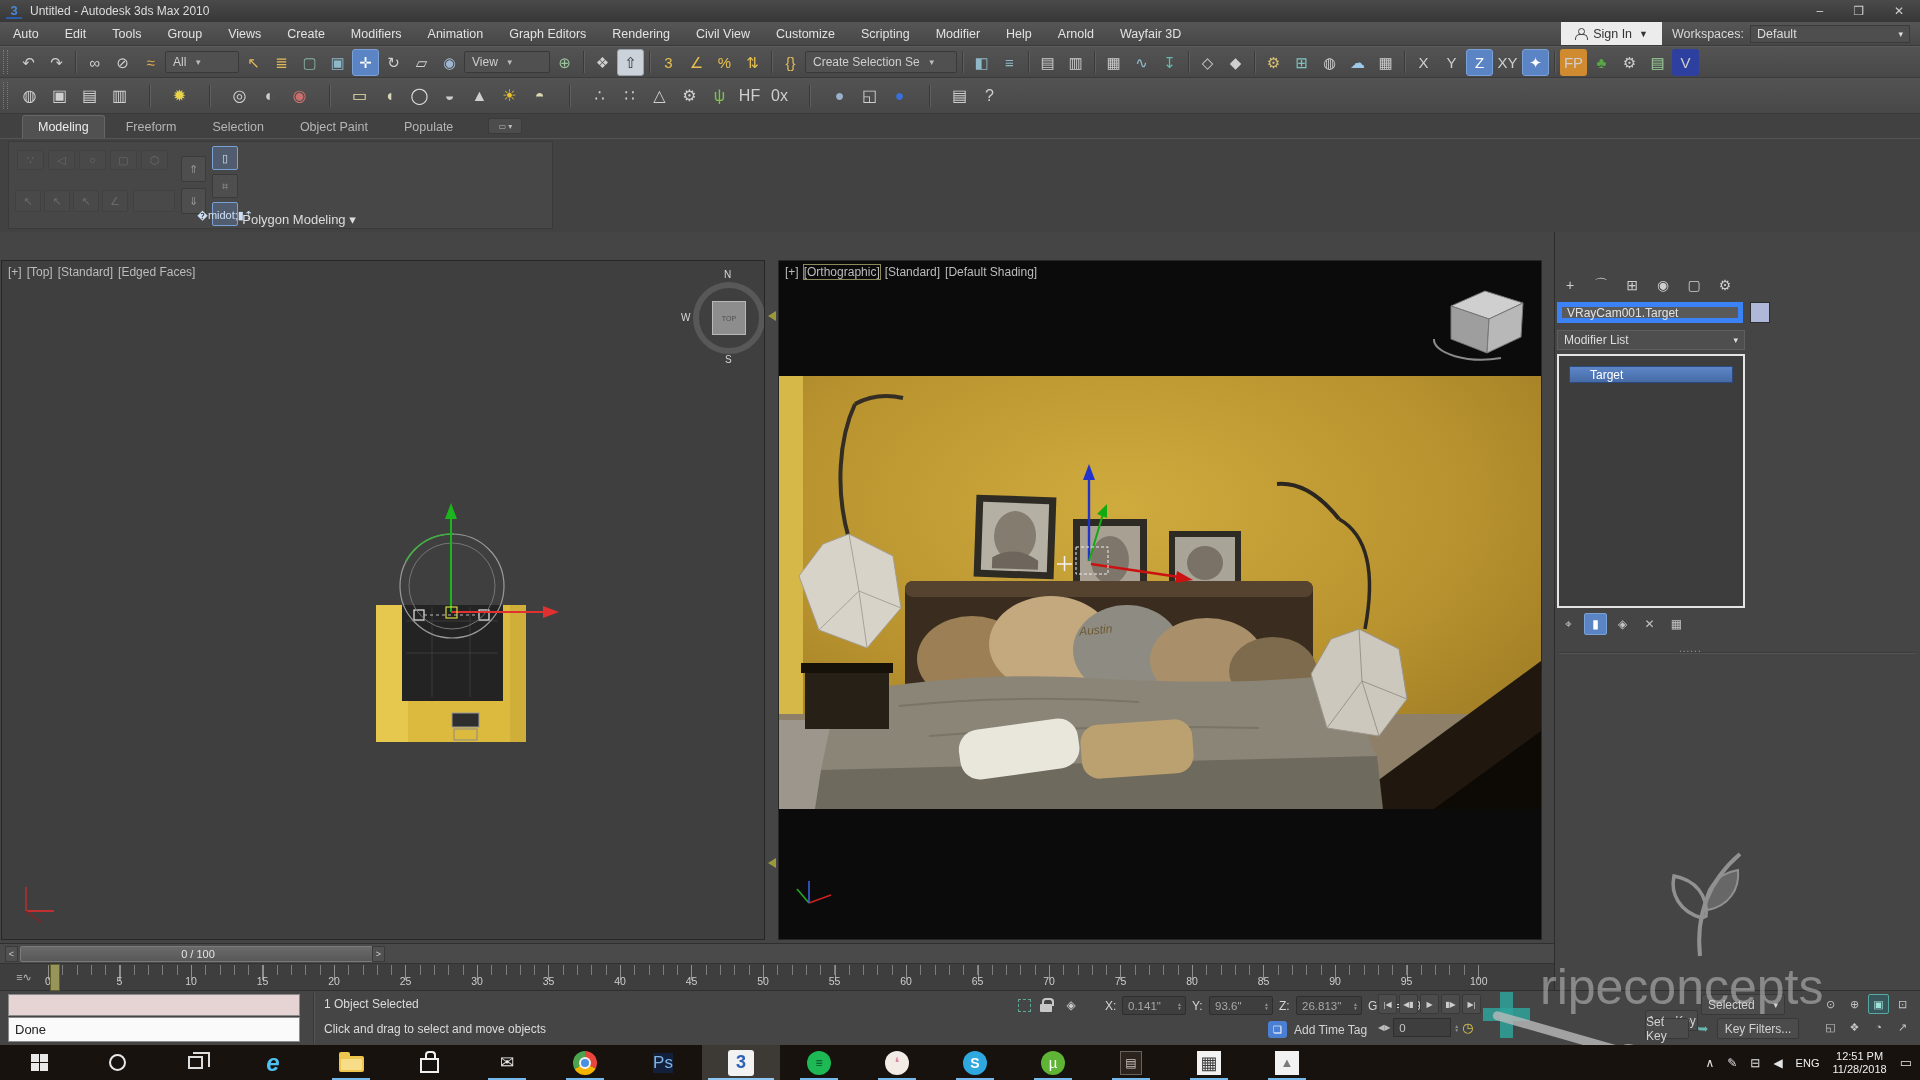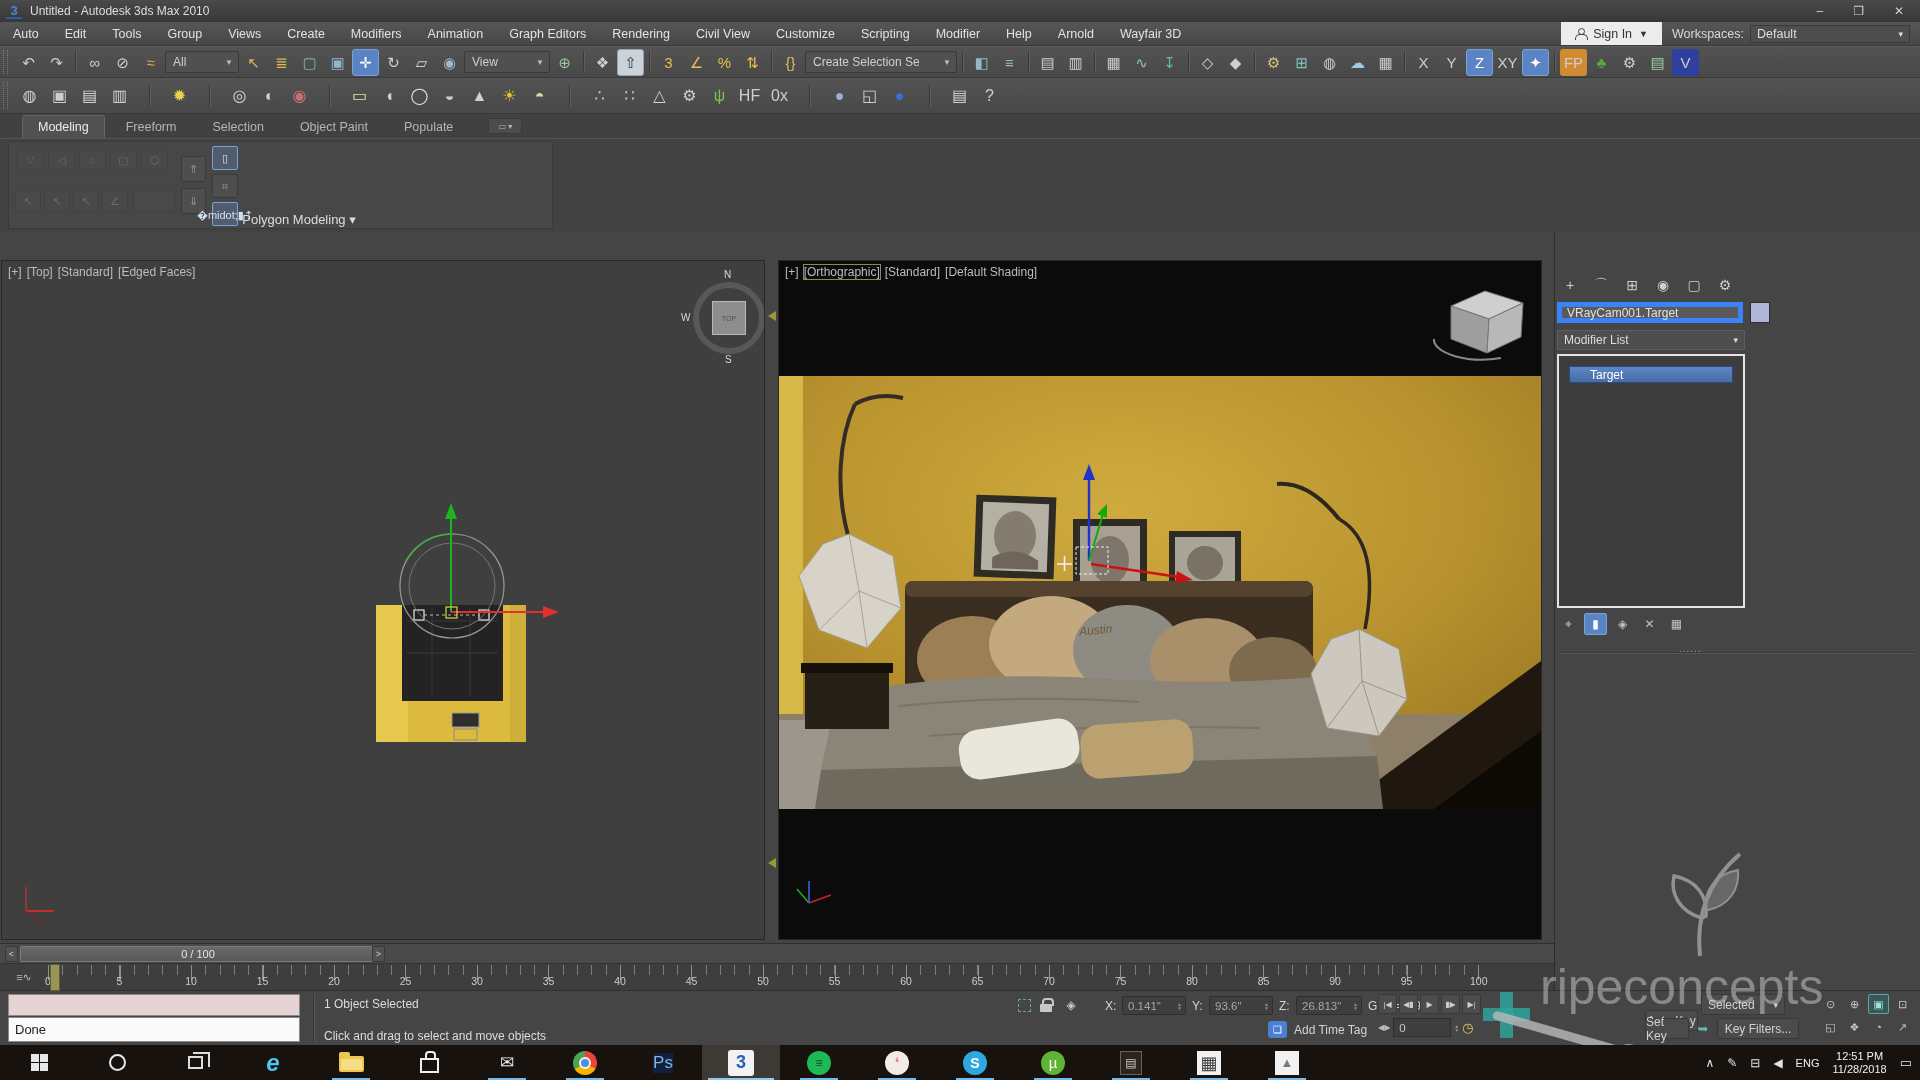--- a/index.html
+++ b/index.html
@@ -42,21 +42,21 @@
   .tb-btn .g:empty,.tb-btn .dd-label:empty{display:none;}
   #toolbar2 .tb-btn{min-width:29px;height:29px;}
   #toolbar2 .tb-btn .g{font-size:16px;}
   .tb-btn.active{background:#5b84c4;border:1px solid #7aa0d8;}
   .tb-btn.active .g{color:#fff;}
   .tb-btn.pressed{background:#ccd2da;border:1px solid #9aa2ac;}
   .tb-btn.pressed .g{color:#2e3440;}
   .tb-btn.sep{min-width:9px;width:9px;background:none;border:none;}
   .tb-btn.sep::before{content:'';width:1px;height:22px;background:#3a3a3a;box-shadow:1px 0 0 #5e5e5e;}
   .tb-btn.dropdown{background:#505050;border:1px solid #393939;border-radius:2px;height:22px;
-    padding:0 5px 0 7px;gap:8px;justify-content:space-between;}
+    padding:0 5px 0 7px;gap:8px;justify-content:flex-start;}
   .tb-btn.dropdown .dd-label{font-size:12px;color:#cfcfcf;white-space:nowrap;overflow:hidden;}
   .tb-btn .dd-arrow{display:none;font-size:8px;color:#bbb;}
   .tb-btn.dropdown .dd-arrow{display:inline;}
 
   
   #ribbon{position:absolute;left:0;top:114px;width:1920px;height:118px;background:#414141;}
   #ribbon-tabs{display:flex;align-items:flex-end;height:24px;padding-left:22px;font-size:12.5px;}
   .rtab{padding:4px 15px;color:#b5b5b5;margin-right:6px;}
   .rtab.active{background:#515151;border:1px solid #666;border-bottom:none;border-radius:3px 3px 0 0;color:#ececec;}
   #ribbon-collapse{width:34px;height:16px;margin:0 0 4px 14px;background:#4c4c4c;border:1px solid #3a3a3a;
@@ -129,21 +129,21 @@
   #frame-marker{position:absolute;left:50px;top:0;width:10px;height:27px;background:rgba(158,156,90,.92);
     border:1px solid #61602c;z-index:2;}
 
   
   #statusbar{position:absolute;left:0;top:990px;width:1920px;height:55px;background:#454545;border-top:1px solid #2f2f2f;}
   #listener-pink{position:absolute;left:8px;top:3px;width:292px;height:22px;background:#e6d4d4;border:1px solid #8a8a8a;}
   #listener-white{position:absolute;left:8px;top:26px;width:292px;height:25px;background:#fafafa;border:1px solid #8a8a8a;
     color:#222;font-size:13px;display:flex;align-items:center;padding:0 6px;}
   .vdiv{position:absolute;width:1px;background:#373737;box-shadow:1px 0 0 #565656;}
   #sel-text{position:absolute;left:324px;top:6px;font-size:12px;color:#dcdcdc;}
-  #prompt-text{position:absolute;left:324px;top:38px;font-size:12px;color:#dcdcdc;}
+  #prompt-text{position:absolute;left:324px;top:31px;font-size:12px;color:#dcdcdc;}
   #coord-icons{position:absolute;left:1018px;top:6px;display:flex;gap:8px;align-items:center;}
   .cico{width:16px;height:16px;display:flex;align-items:center;justify-content:center;color:#c8c8c8;font-size:12px;}
   .cico.k-isolate{width:13px;height:13px;border:1px dashed #5fa89a;}
   .cico.k-lock{position:relative;}
   .cico.k-lock::before{content:'';position:absolute;left:3px;top:1px;width:8px;height:6px;border:2px solid #c8c8c8;border-bottom:none;border-radius:4px 4px 0 0;}
   .cico.k-lock::after{content:'';position:absolute;left:1px;top:7px;width:12px;height:8px;background:#c8c8c8;border-radius:1px;}
   .coord-label{position:absolute;top:8px;font-size:12px;color:#d4d4d4;}
   .num-field{position:absolute;top:5px;height:19px;background:#3e3e3e;border:1px solid #2e2e2e;border-radius:2px;
     color:#a8a8a8;font-size:11.5px;display:flex;align-items:center;justify-content:space-between;padding:0 3px 0 5px;}
   .spin{display:flex;flex-direction:column;font-size:5px;line-height:4px;color:#8f8f8f;}

